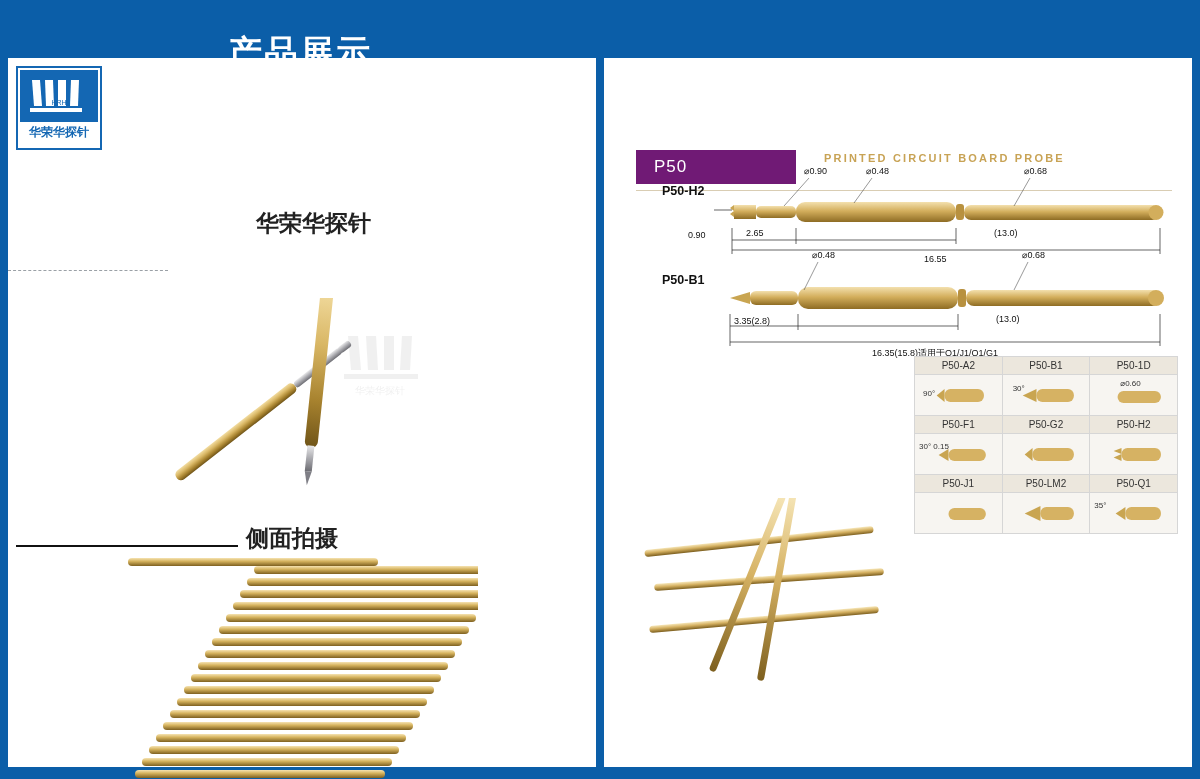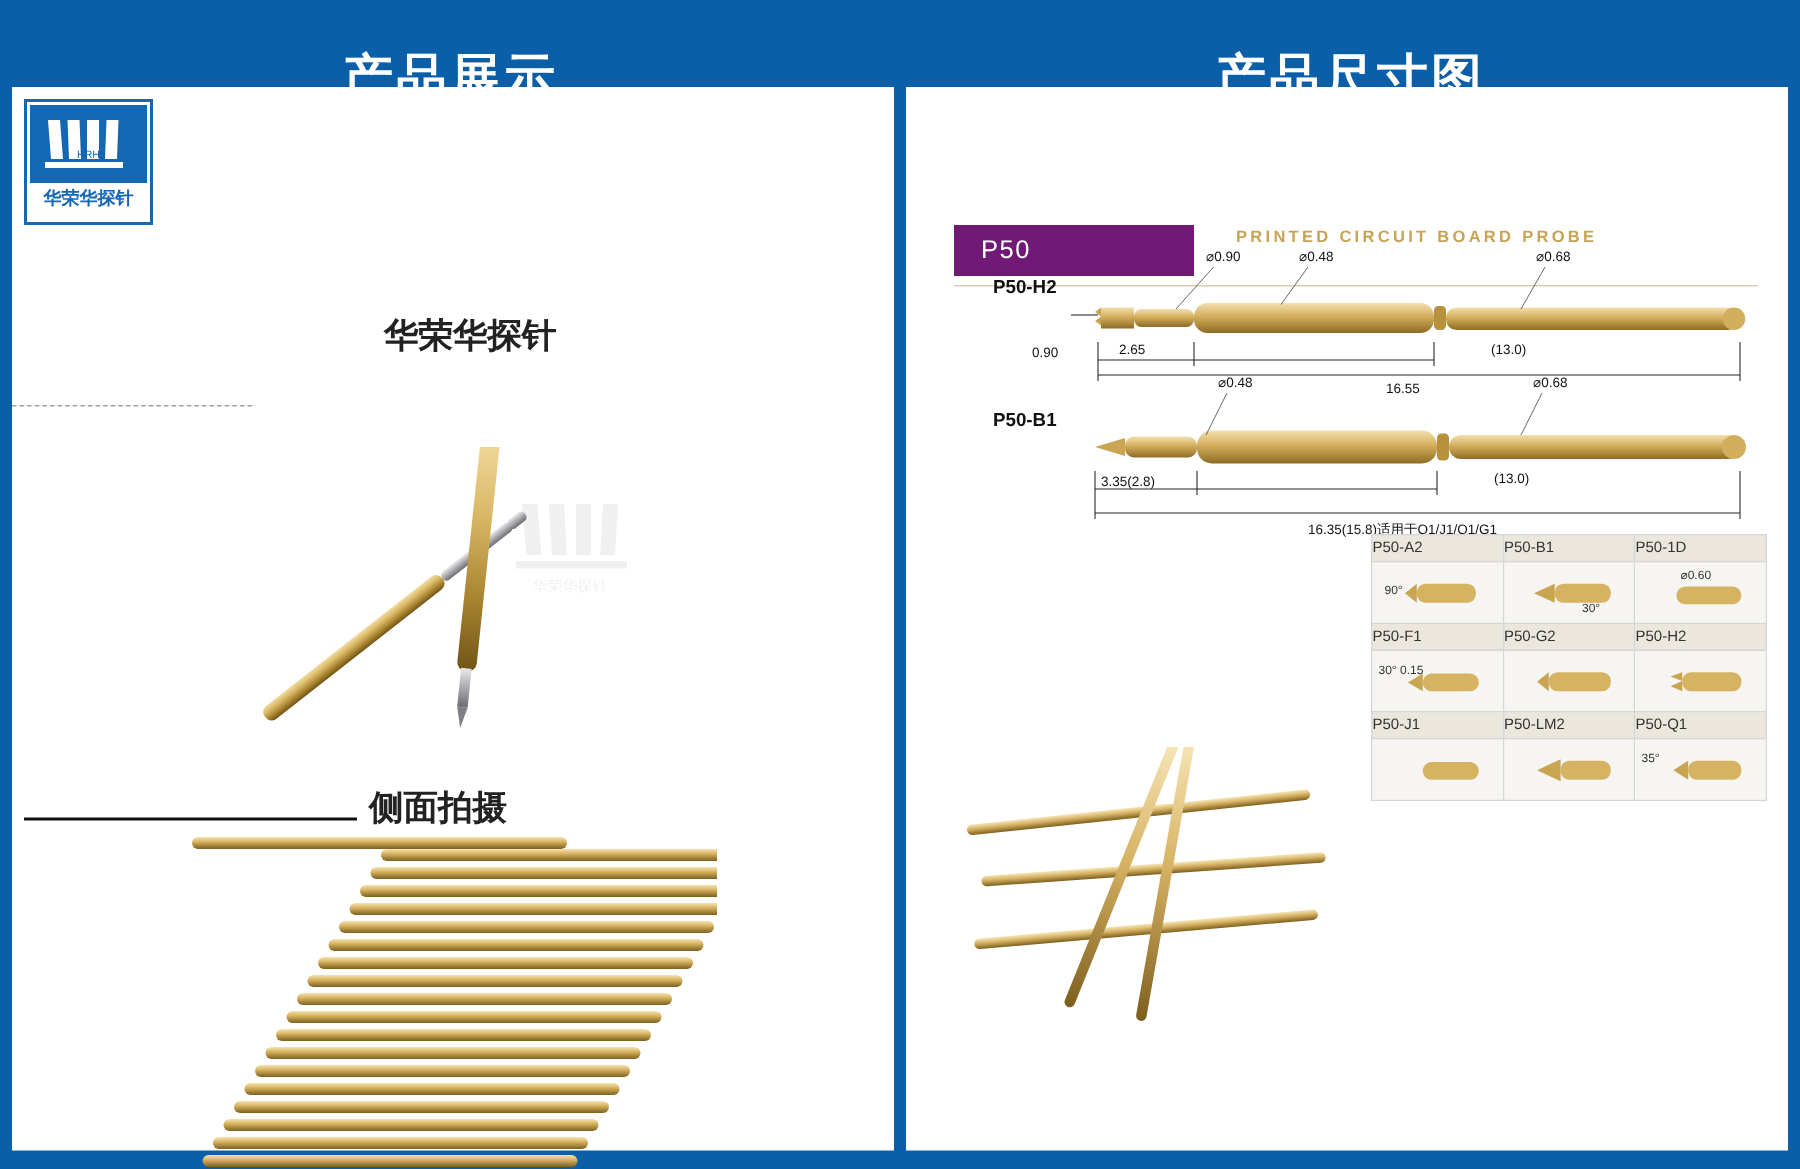--- a/index.html
+++ b/index.html
@@ -89,21 +89,21 @@
 
   
   .tip-table{
     position:absolute;left:310px;top:298px;width:264px;
     border:1px solid #cfcfcf;border-collapse:collapse;background:#fbfbfb;
   }
   .tip-table td{
     border:1px solid #d6d6d6;width:33.33%;padding:0;vertical-align:top;
   }
   .tip-head{
-    background:#ece7dd;font-size:10px;color:#333;
+    background:#ece7dd;text-align:center;font-size:10px;color:#333;
     padding:3px 0;border-bottom:1px solid #d6d6d6;
   }
   .tip-cell-body{height:40px;position:relative;background:#f7f5f1;}
   .tip-note{position:absolute;font-size:8px;color:#333;}
 
   .probe-cross{
     position:absolute;left:30px;top:440px;width:280px;height:190px;
   }
 </style>
 </head>
@@ -208,21 +208,20 @@
             <use href="#rowset" transform="translate(14,200)"></use>
             <use href="#rowset" transform="translate(7,212)"></use>
           </g>
         </g>
       </svg>
 
     </div>
   </section>
 
   <section class="panel panel-right">
-    <h1 class="panel-title">产品尺寸图</h1>
     <div class="panel-body">
 
       <div class="pcb-box">
         <div class="p50-tag">P50</div>
         <div class="pcb-title">PRINTED CIRCUIT BOARD  PROBE</div>
         <div class="pcb-rule"></div>
       </div>
 
       <div class="model-label m1">P50-H2</div>
       <div class="model-label m2">P50-B1</div>
@@ -331,21 +330,21 @@
                 <span class="tip-note" style="left:8px;top:14px;">90°</span>
               </div>
             </td>
             <td>
               <div class="tip-head">P50-B1</div>
               <div class="tip-cell-body">
                 <svg width="100%" height="40" viewBox="0 0 88 40">
                     <rect x="34" y="14" width="38" height="13" rx="6" fill="#d6b263"></rect>
                     <path d="M34 14 l-14 6.5 l14 6.5 z" fill="#c9a551"></path>
                   </svg>
-                <span class="tip-note" style="left:10px;top:26px;margin-left:42px;">30°</span>
+                <span class="tip-note" style="left:10px;top:9px;">30°</span>
               </div>
             </td>
             <td>
               <div class="tip-head">P50-1D</div>
               <div class="tip-cell-body">
                 <svg width="100%" height="40" viewBox="0 0 88 40">
                     <rect x="28" y="16" width="44" height="12" rx="6" fill="#d6b263"></rect>
                   </svg>
                 <span class="tip-note" style="left:30px;top:4px;">⌀0.60</span>
               </div>

